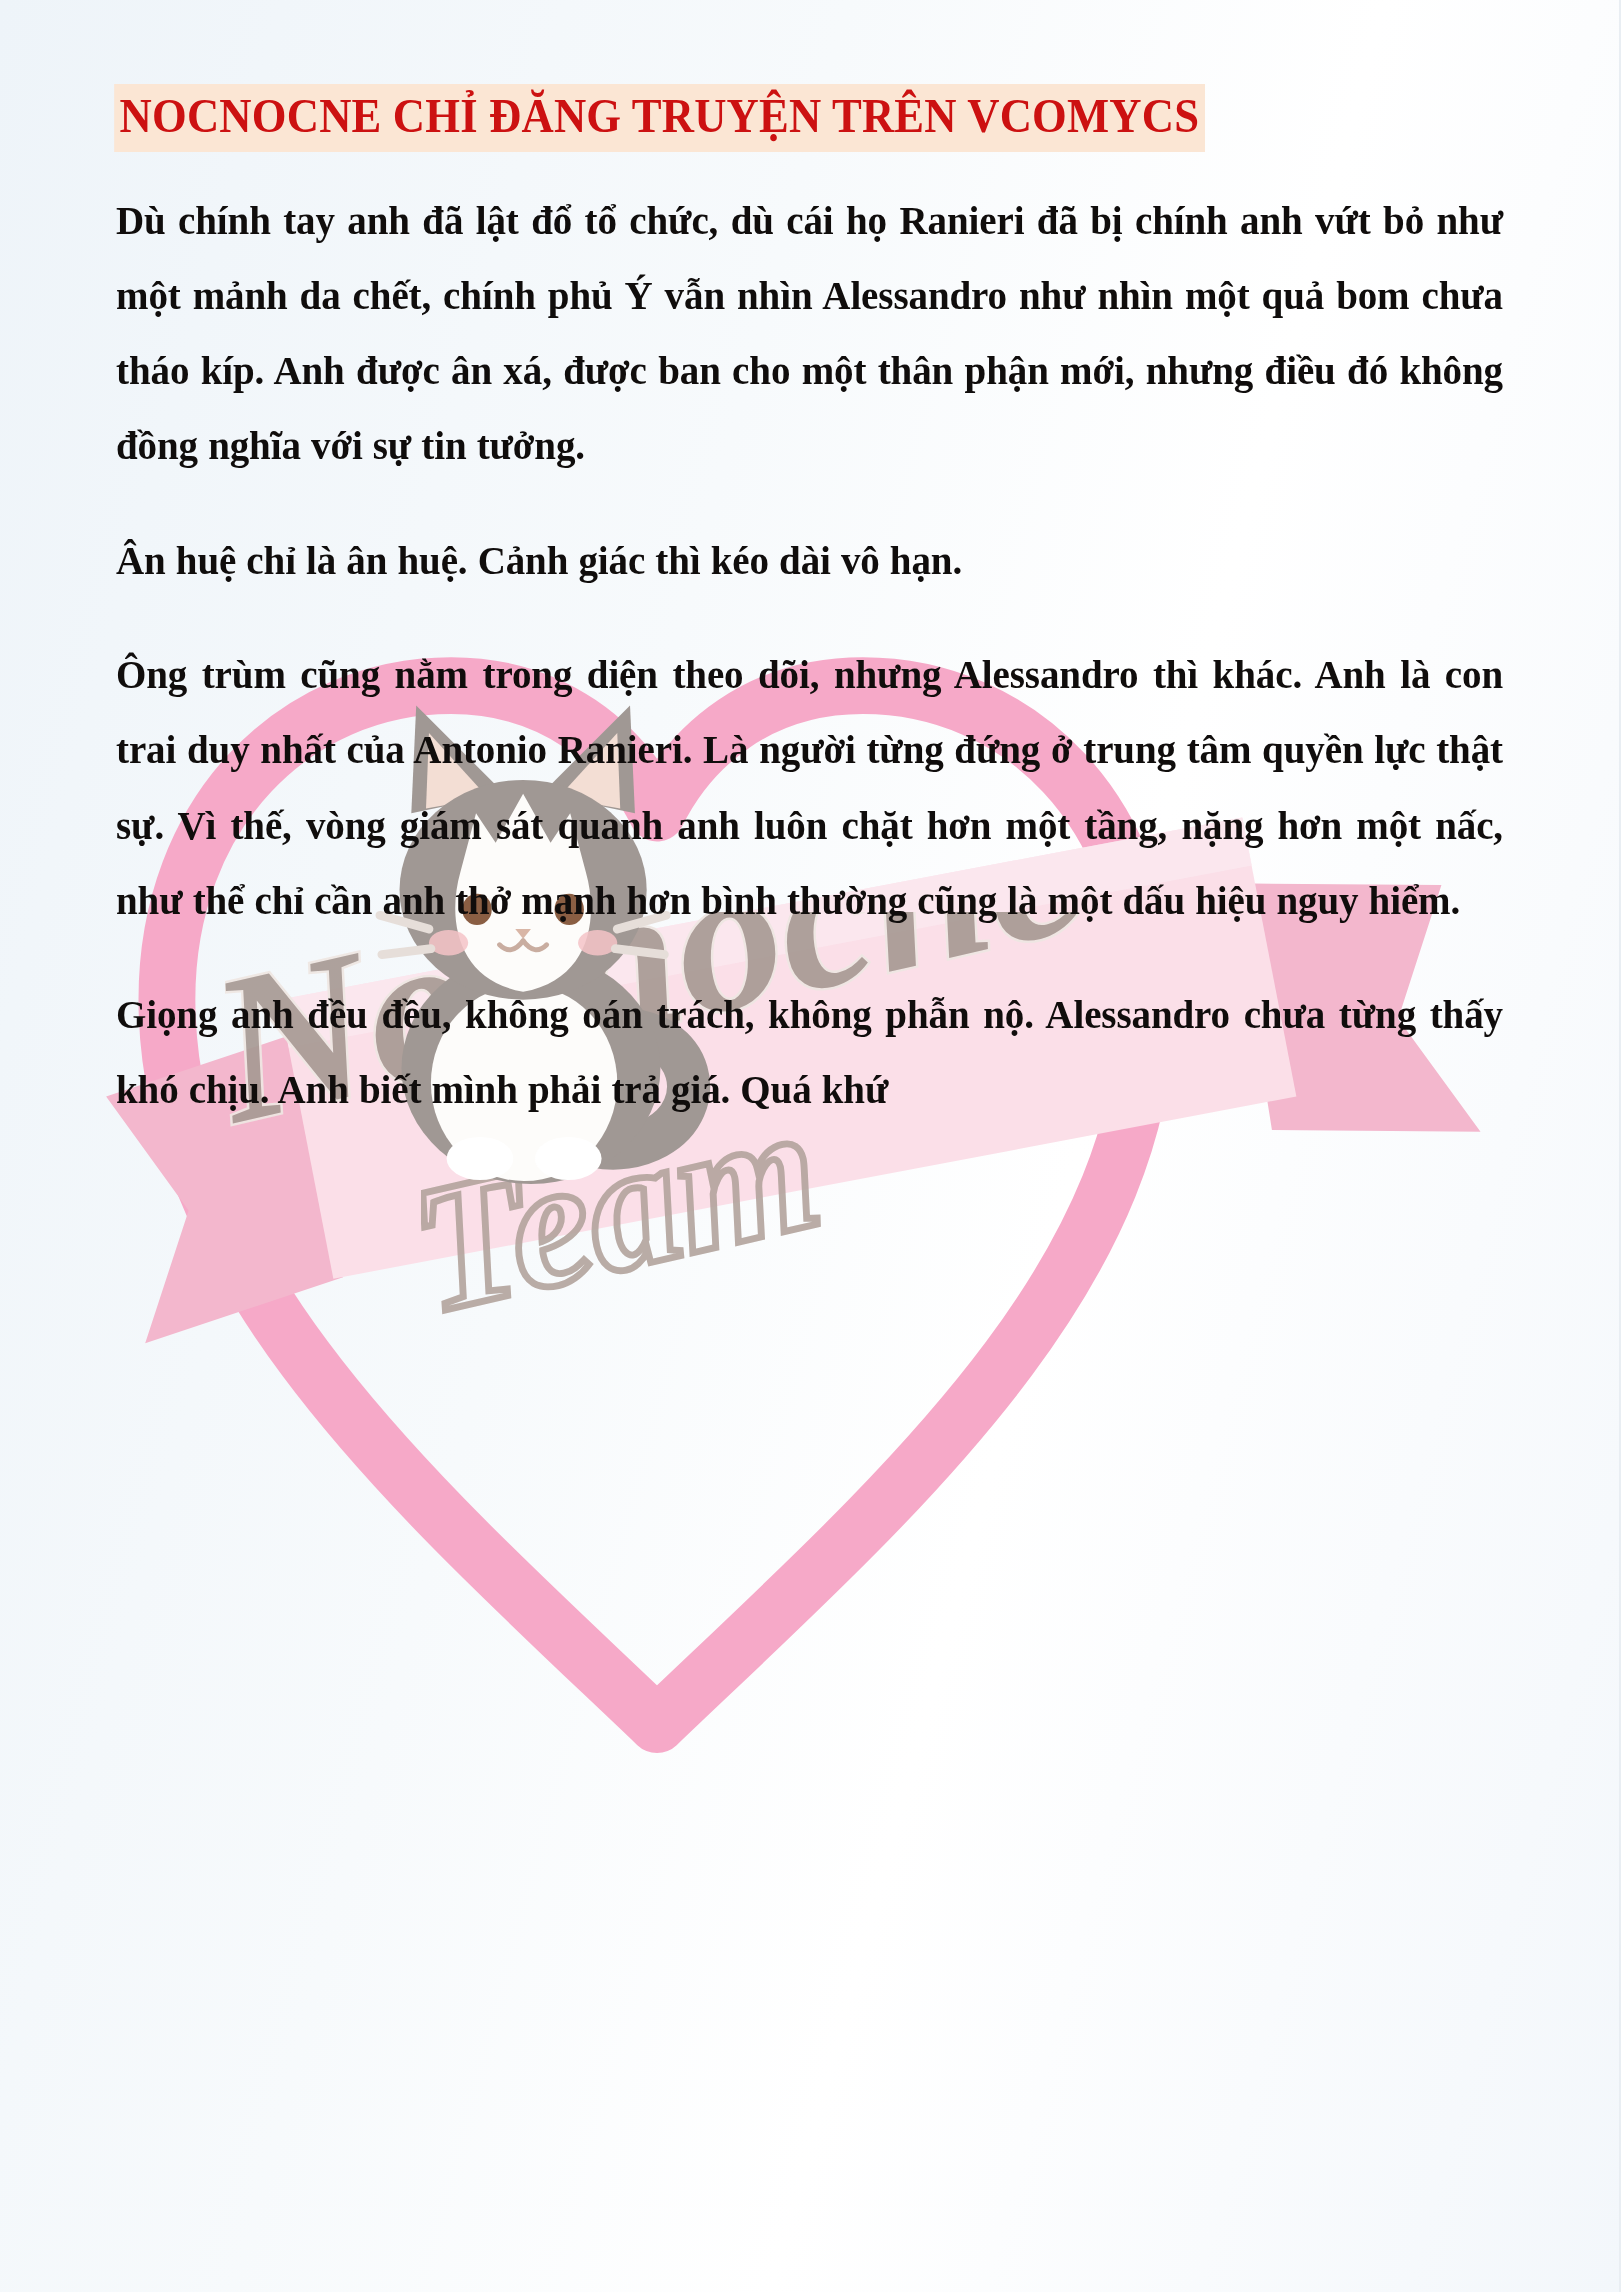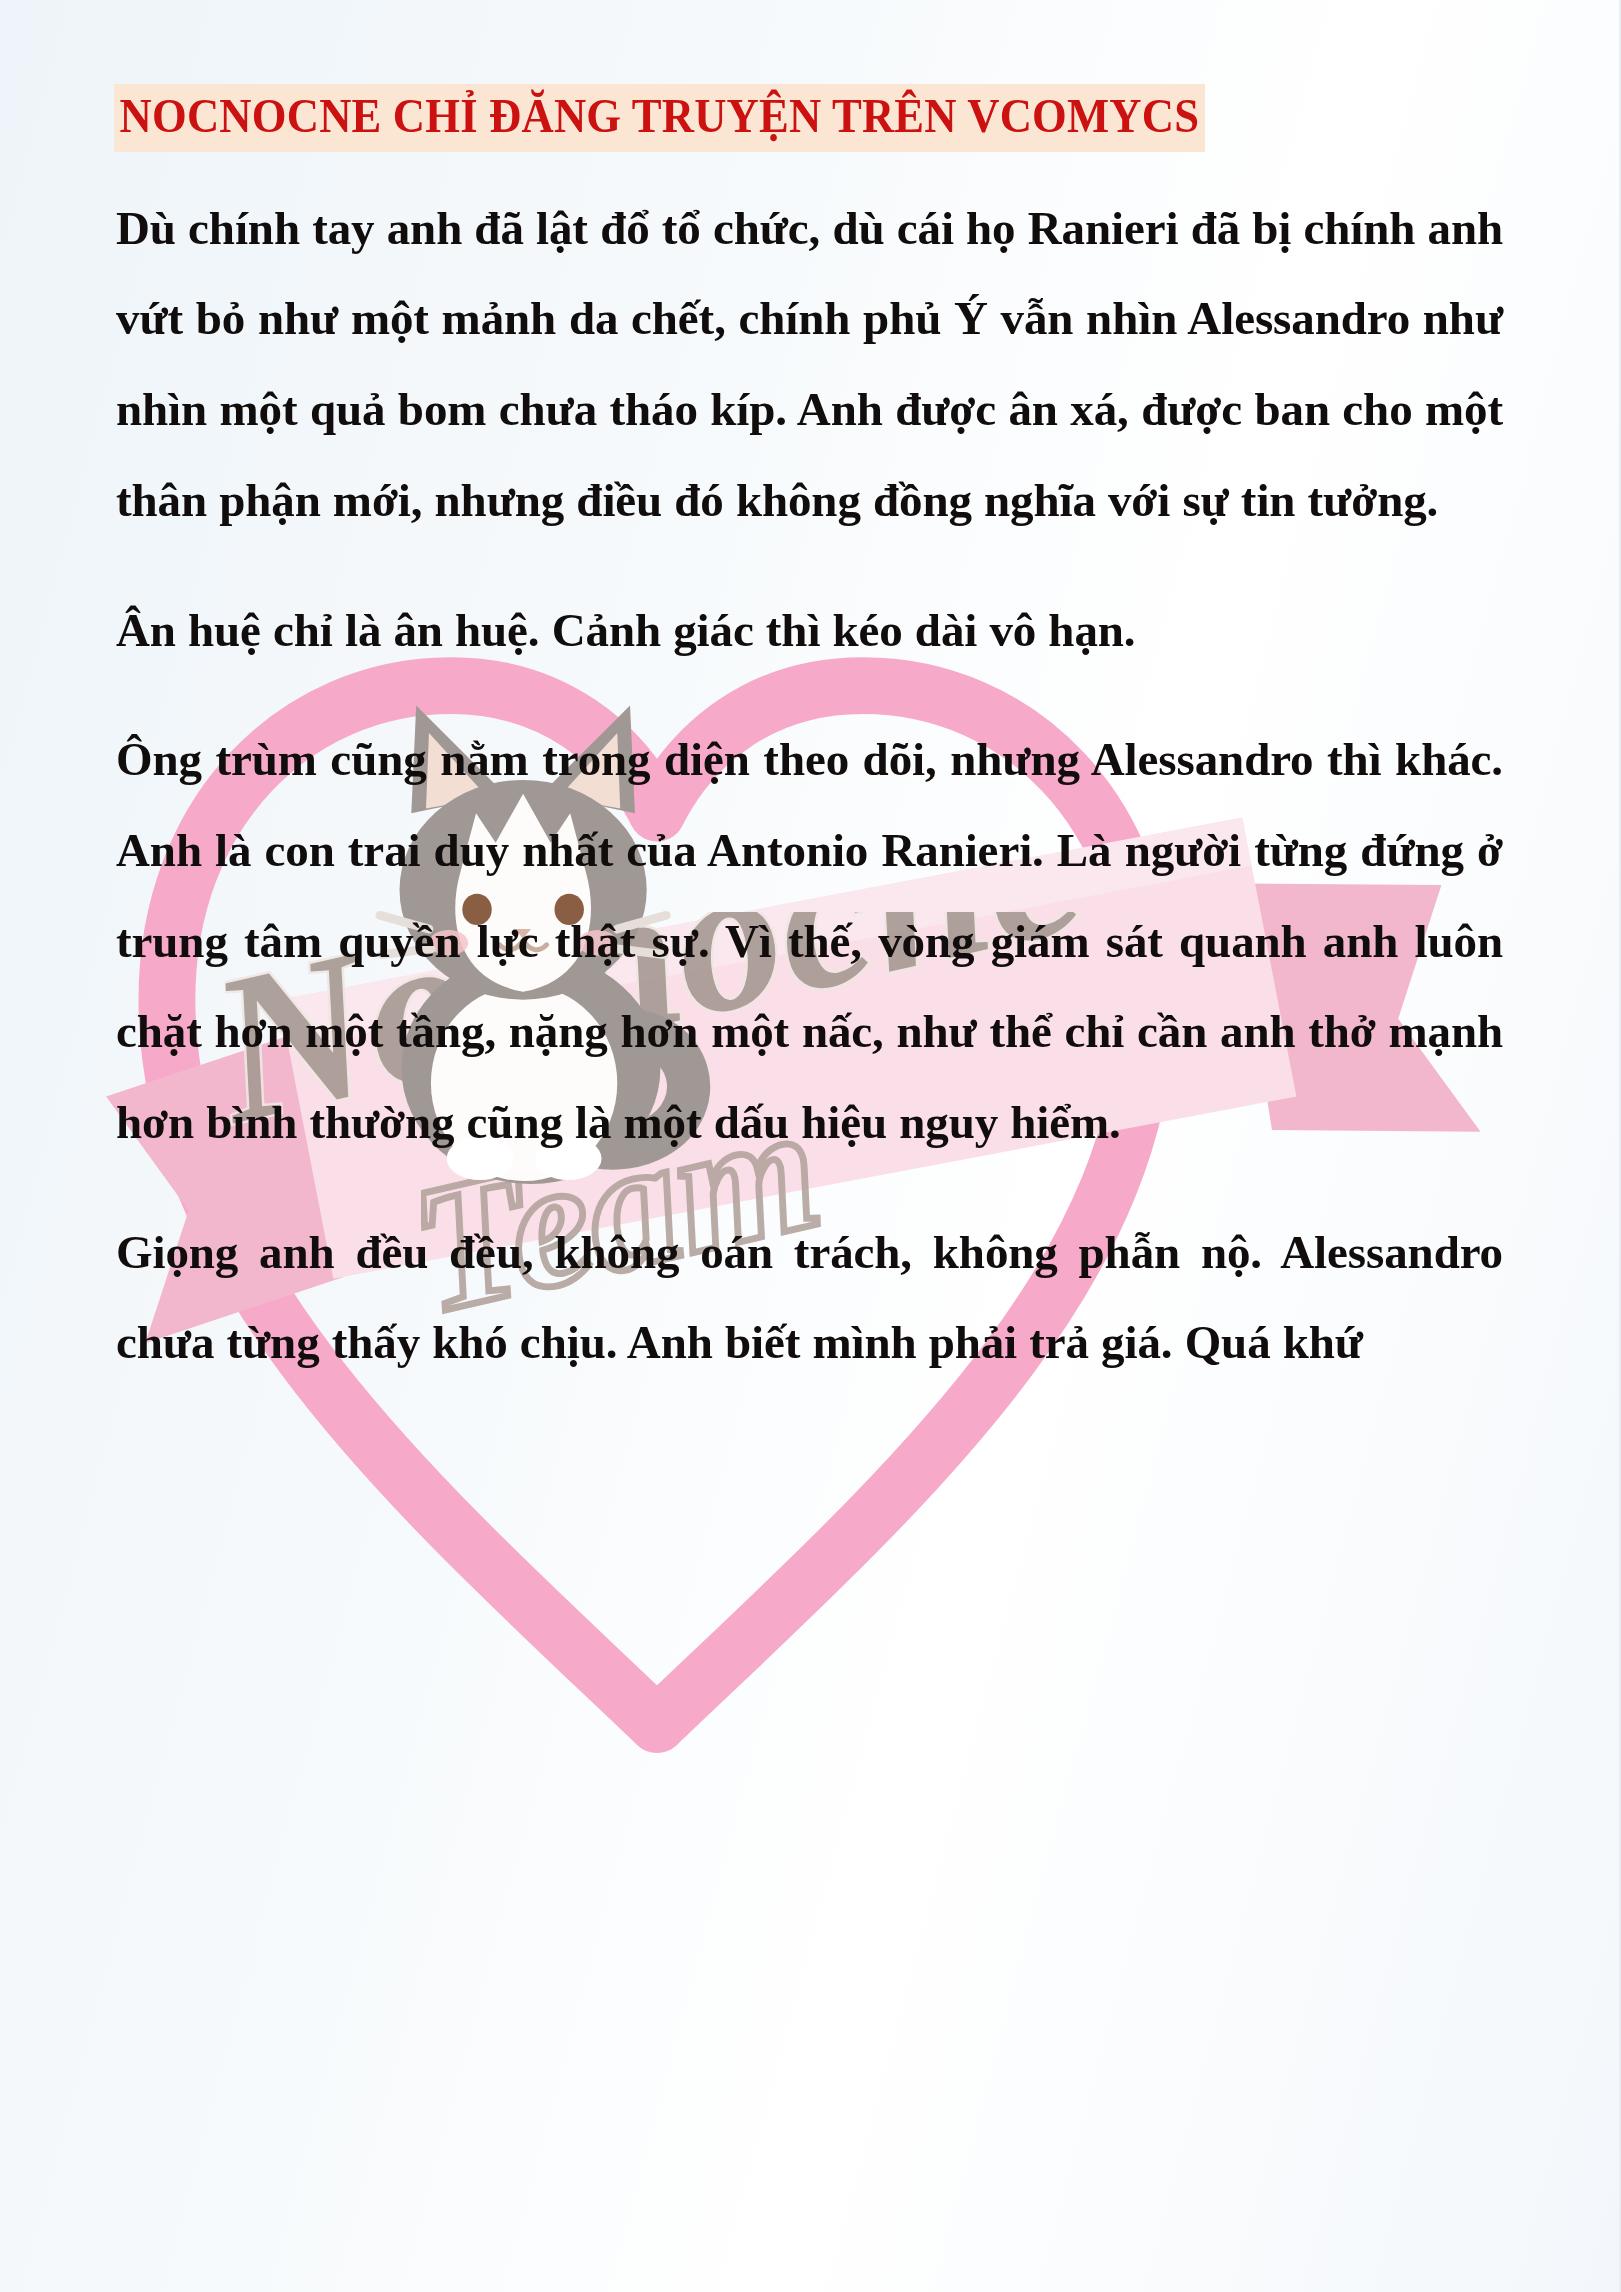--- a/index.html
+++ b/index.html
@@ -45,21 +45,21 @@
     transform:scaleX(.93);
     transform-origin:left center;
     display:inline-block;
     padding:5.9px 3.9px 9.8px 3.9px;
     white-space:nowrap;
   }
   p.para{
     margin:0 0 39px 0;
     font-family:"Liberation Serif", serif;
     font-weight:700;
-    font-size:47px;
+    font-size:39px;
     line-height:1.93;
     color:#100d0c;
     text-align:justify;
     text-justify:inter-word;
     letter-spacing:-0.1px;
     word-spacing:0.5px;
   }
   p.para:last-child{margin-bottom:0;}
 
   

